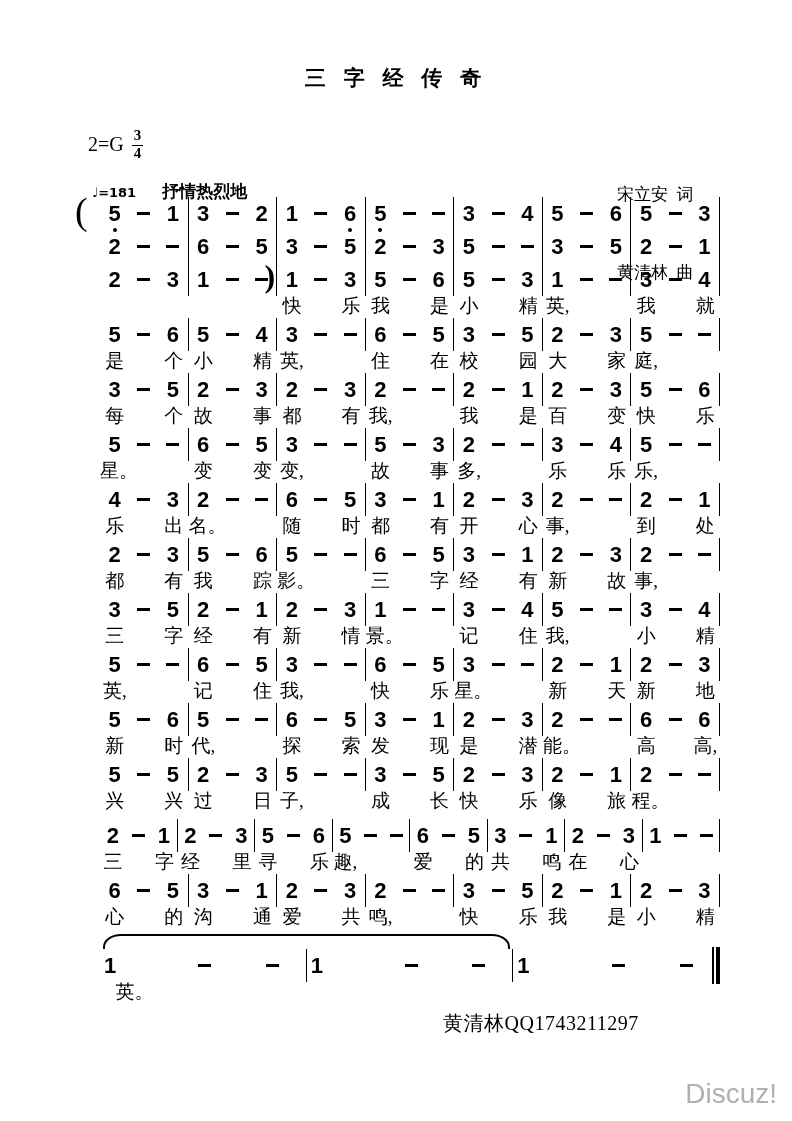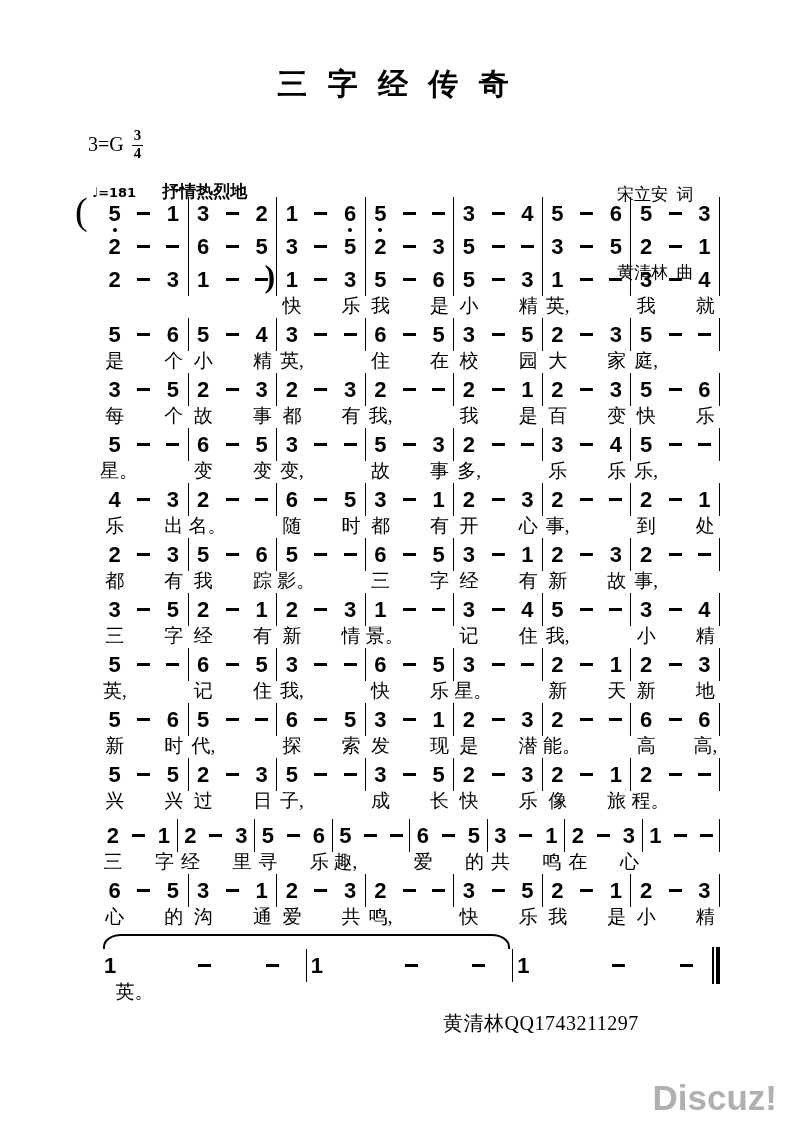--- a/index.html
+++ b/index.html
@@ -3,21 +3,21 @@
 <meta charset="utf-8">
 <style>
   html,body{margin:0;padding:0;}
   body{
     width:792px;height:1121px;background:#ffffff;color:#000;
     font-family:"Liberation Serif", serif;
     position:relative;overflow:hidden;
   }
   .title{
     position:absolute;top:64px;left:0;width:100%;
-    text-align:center;font-size:30px;font-weight:600;
+    text-align:center;font-size:21px;font-weight:600;
     letter-spacing:6px;
     font-family:"Liberation Sans", sans-serif;
   }
   .keysig{
     position:absolute;top:128px;left:88px;
     font-size:20px;display:flex;align-items:center;gap:8px;
   }
   .frac{display:inline-flex;flex-direction:column;align-items:center;
     font-weight:bold;font-size:15px;line-height:1.05;
     font-family:"Liberation Serif", serif;}
@@ -63,30 +63,30 @@
   .finalbar{
     position:absolute;right:0;top:-2px;height:37px;width:8px;
     border-left:2px solid #000;border-right:4px solid #000;box-sizing:border-box;
   }
   .sys.final .slot.first{text-align:left;padding-left:4px;}
   .footer{
     position:absolute;top:1010px;left:443px;font-size:20px;letter-spacing:0.5px;
   }
   .watermark{
     position:absolute;top:1078px;right:15px;
-    font-family:"Liberation Sans", sans-serif;font-weight:bold;font-size:35px;
+    font-family:"Liberation Sans", sans-serif;font-weight:normal;font-size:28px;
   }
 </style>
 </head>
 <body>
 
 <div class="title">三 字 经 传 奇</div>
 
 <div class="keysig">
-  <span>3=G</span>
+  <span>2=G</span>
   <span class="frac">
     <span class="num">3</span>
     <span class="den">4</span>
   </span>
 </div>
 
 <div class="credits">
   <div>宋立安  词</div>
   <div>黄清林  曲</div>
 </div>

